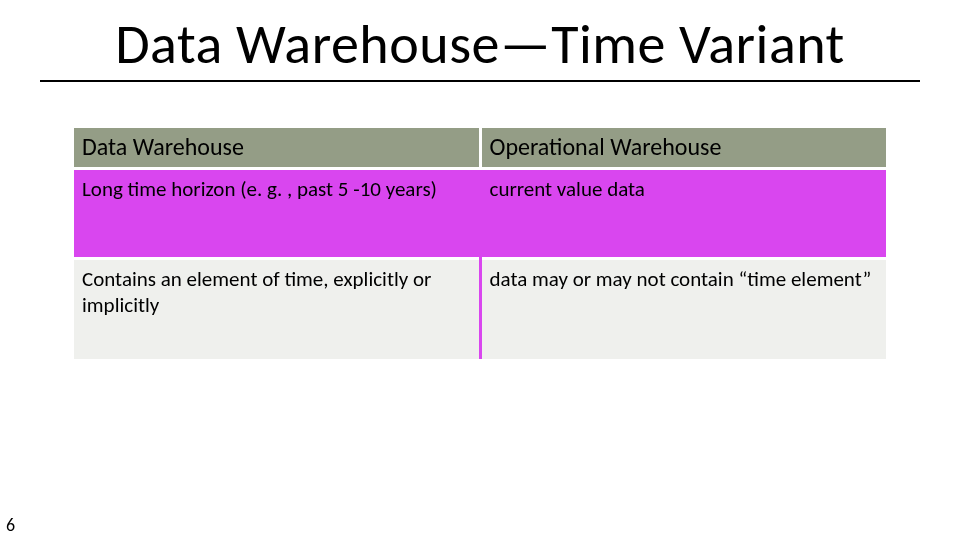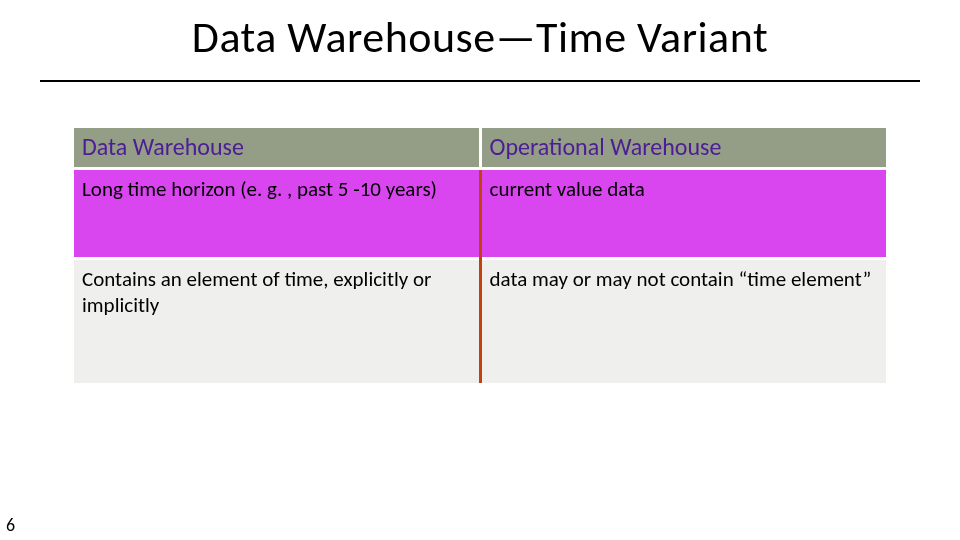--- a/index.html
+++ b/index.html
@@ -1,27 +1,27 @@
 <!DOCTYPE html>
 <html><head>
 <meta charset="utf-8">
 <style>
   * { box-sizing: border-box; margin: 0; padding: 0; }
   html, body { width: 960px; height: 540px; background: #fff; font-family: "Segoe UI", "Calibri", Arial, sans-serif; color: #000; position: relative; overflow: hidden; }
   .slide { width: 960px; height: 540px; position: relative; }
-  .title { position: absolute; top: 10px; left: 0; right: 0; text-align: center; font-size: 44px; font-weight: 400; letter-spacing: 0.5px; }
+  .title { position: absolute; top: 10px; left: 0; right: 0; text-align: center; font-size: 56px; font-weight: 400; letter-spacing: 0.5px; }
   .title-underline { position: absolute; top: 80px; left: 40px; right: 40px; height: 2px; background: #000; }
   .compare-table { position: absolute; top: 128px; left: 74px; width: 812px; border-collapse: collapse; }
   .compare-table th, .compare-table td { text-align: left; vertical-align: top; }
-  .compare-table th { background: #949d86; color: #4c1d95; font-size: 24px; font-weight: 400; padding: 4px 8px 6px 8px; border-left: 3px solid #fff; }
+  .compare-table th { background: #949d86; color: #000000; font-size: 24px; font-weight: 400; padding: 4px 8px 6px 8px; border-left: 3px solid #fff; }
   .compare-table th:first-child { border-left: none; }
-  .compare-table td { font-size: 21px; padding: 6px 8px 8px 8px; line-height: 1.25; border-left: 3px solid #c2410c; border-top: 3px solid #fff; }
+  .compare-table td { font-size: 21px; padding: 6px 8px 8px 8px; line-height: 1.25; border-left: 3px solid #d946ef; border-top: 3px solid #fff; }
   .compare-table td:first-child { border-left: none; }
   .row-a td { background: #d946ef; height: 90px; }
-  .row-b td { background: #eff0ed; height: 124px; }
+  .row-b td { background: #eff0ed; height: 100px; }
   .col-left { width: 50%; }
   .col-right { width: 50%; }
   .page-num { position: absolute; left: 6px; bottom: 4px; font-size: 18px; color: #000; }
 </style>
 </head>
 <body>
 <div class="slide">
 
   <div class="title">Data Warehouse—Time Variant</div>
   <div class="title-underline"></div>

